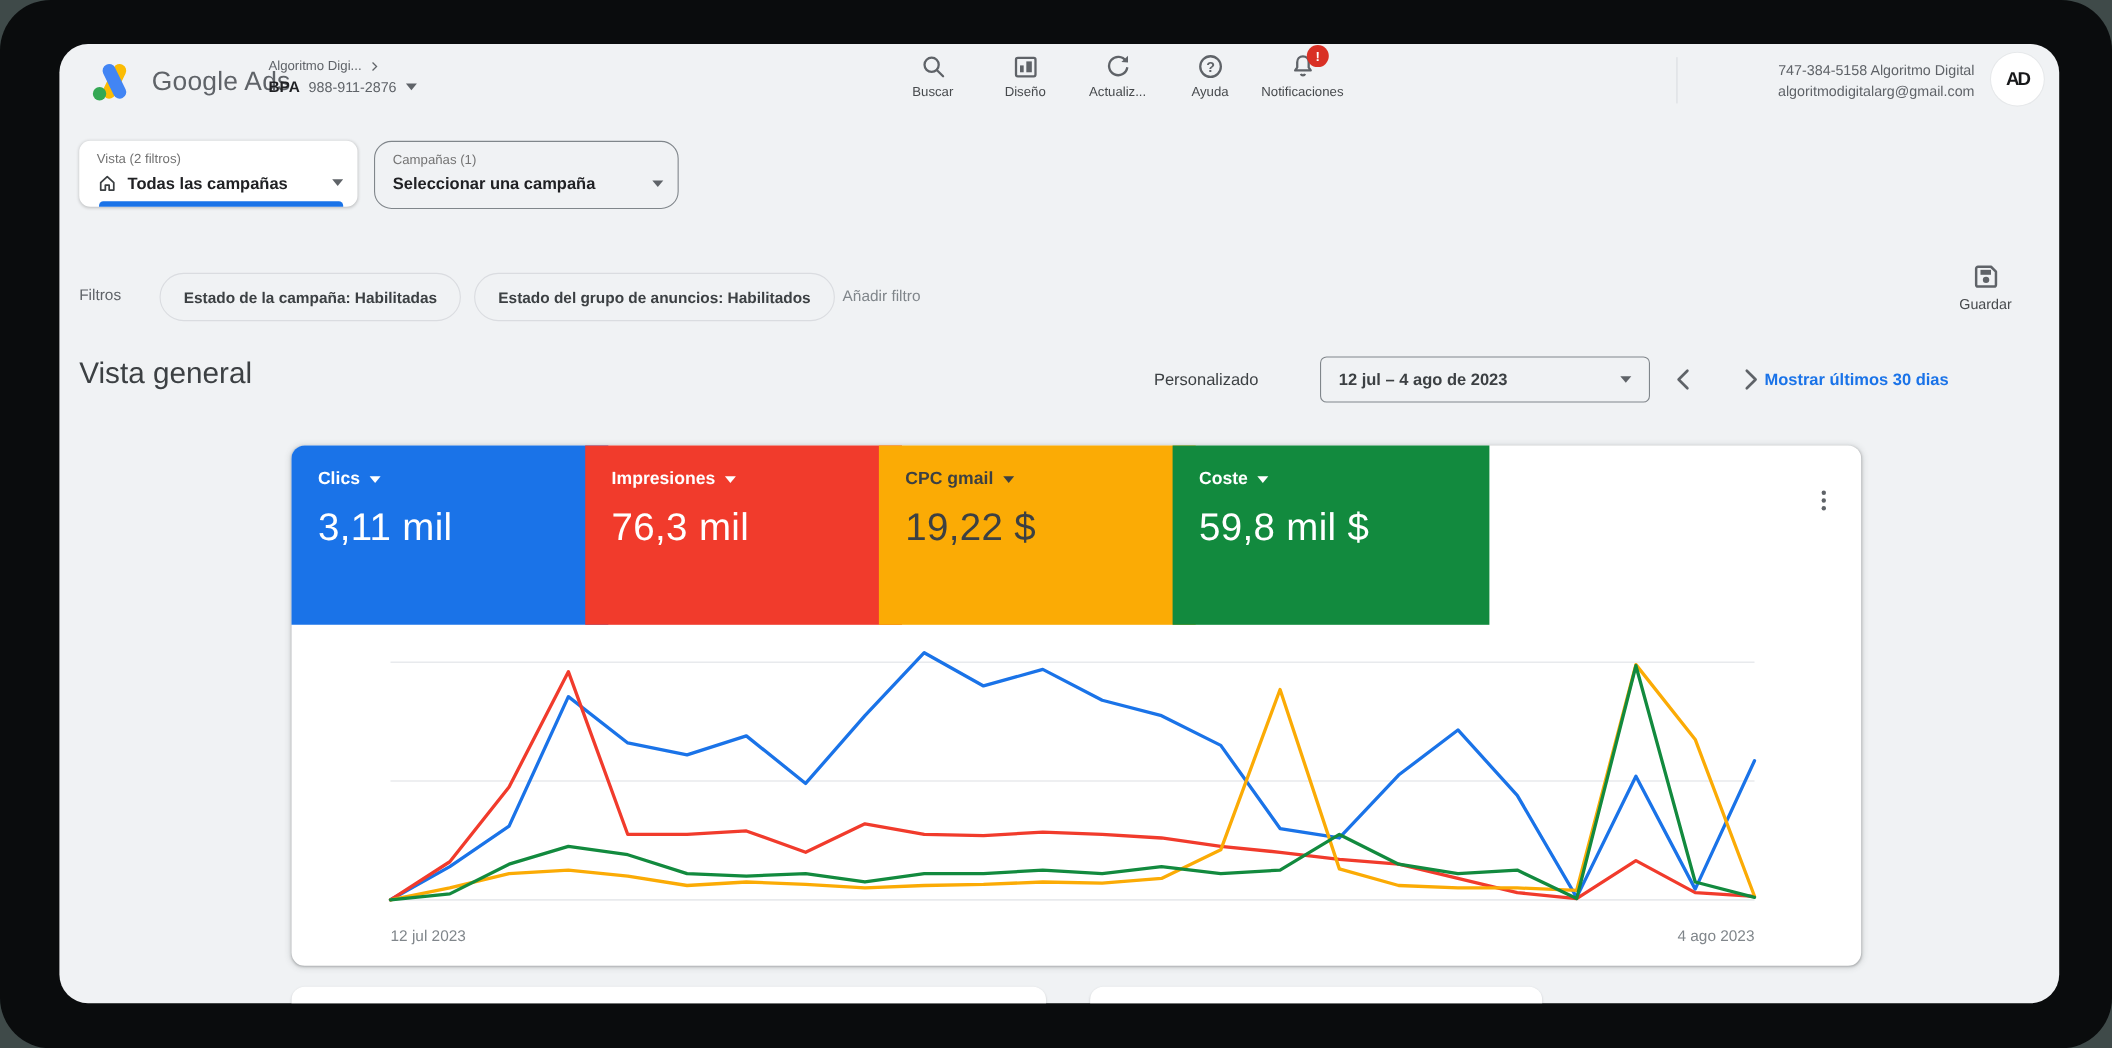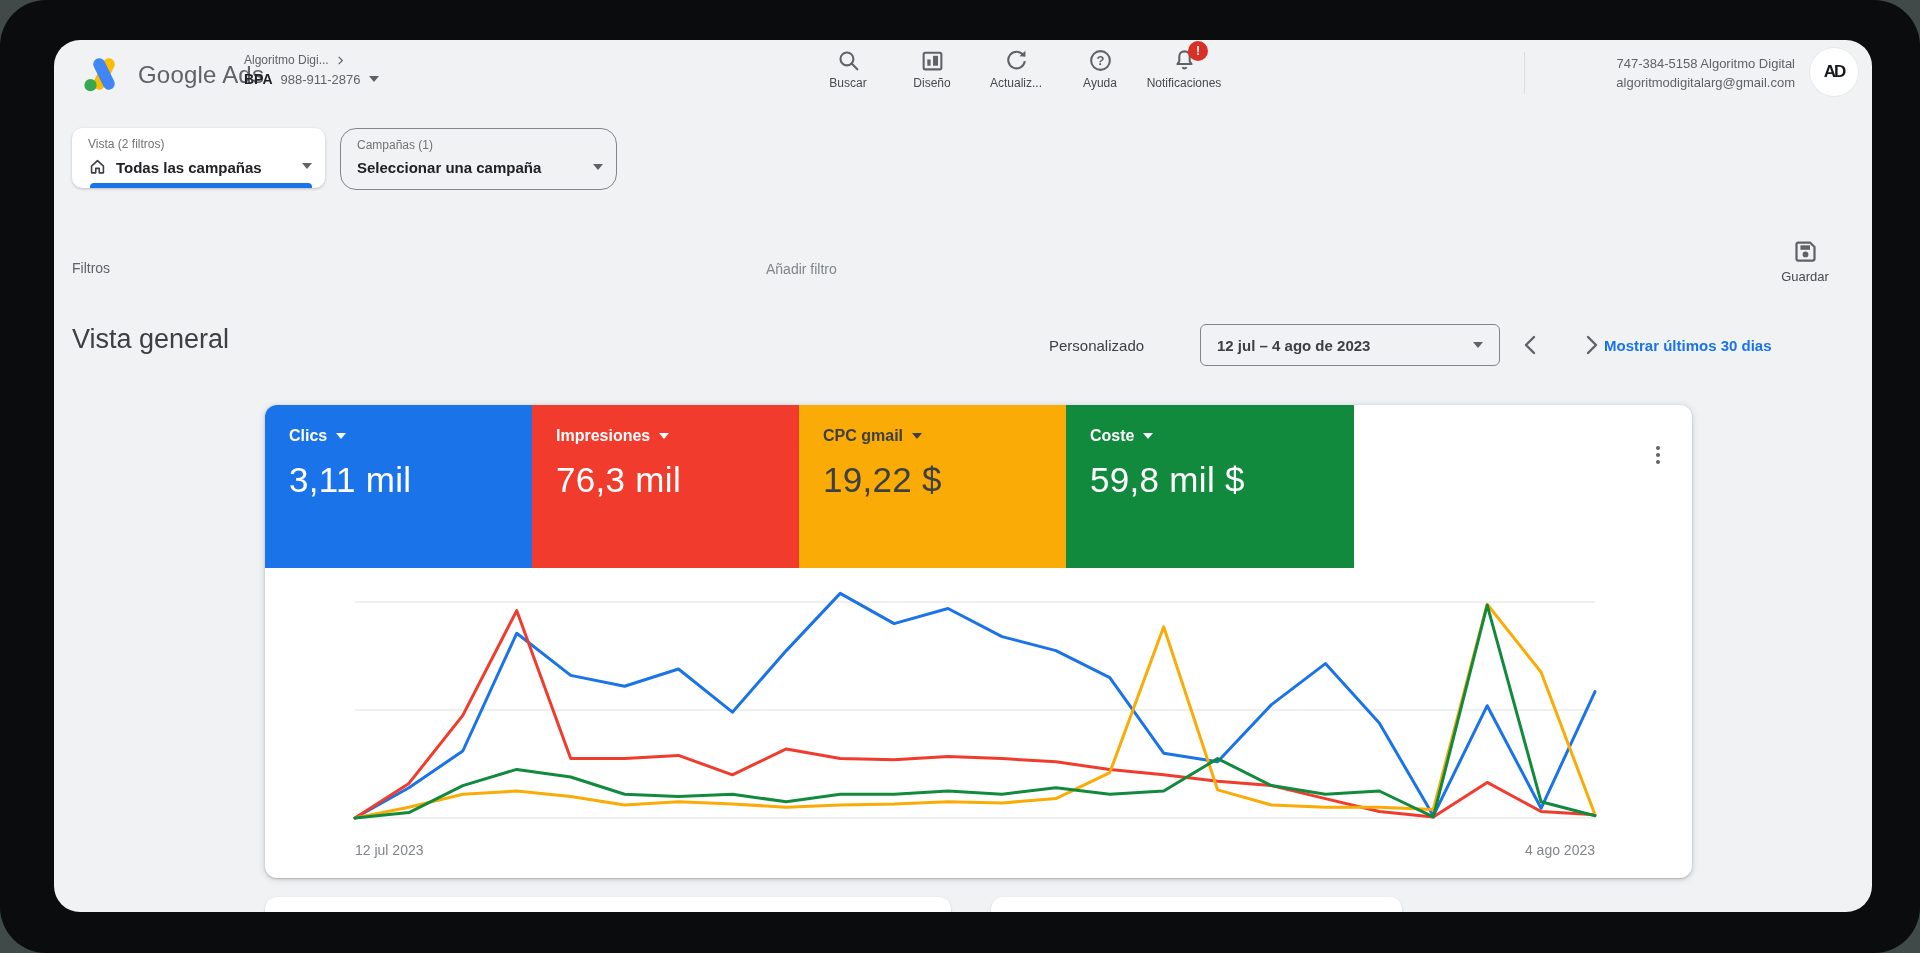--- a/index.html
+++ b/index.html
@@ -185,20 +185,26 @@
 
   <div class="abs camp-box">
     <span class="sel-label">Campañas (1)</span>
     <div class="sel-row" style="top:30px;">
       <span class="sel-value" style="font-weight:600">Seleccionar una campaña</span>
     </div>
     <span class="caret sel-caret"></span>
   </div>
 
   <span class="abs filtros-label">Filtros</span>
+  <div class="abs chip chip1">
+    <span>Estado de la campaña: Habilitadas</span>
+  </div>
+  <div class="abs chip chip2">
+    <span>Estado del grupo de anuncios: Habilitados</span>
+  </div>
   <span class="abs add-filter">Añadir filtro</span>
 
   <div class="abs save-block">
     <svg width="27" height="27" viewBox="0 0 24 24">
       <path d="M4 5.5 A1.5 1.5 0 0 1 5.5 4 H16 L20 8 V18.5 A1.5 1.5 0 0 1 18.5 20 H5.5 A1.5 1.5 0 0 1 4 18.5 Z" fill="none" stroke="#5f6368" stroke-width="2" stroke-linejoin="round"></path>
       <rect x="7.5" y="6.5" width="8.5" height="4" fill="#5f6368"></rect>
       <circle cx="12" cy="14.6" r="2.6" fill="#5f6368"></circle>
     </svg>
     <span class="lbl">Guardar</span>
   </div>

